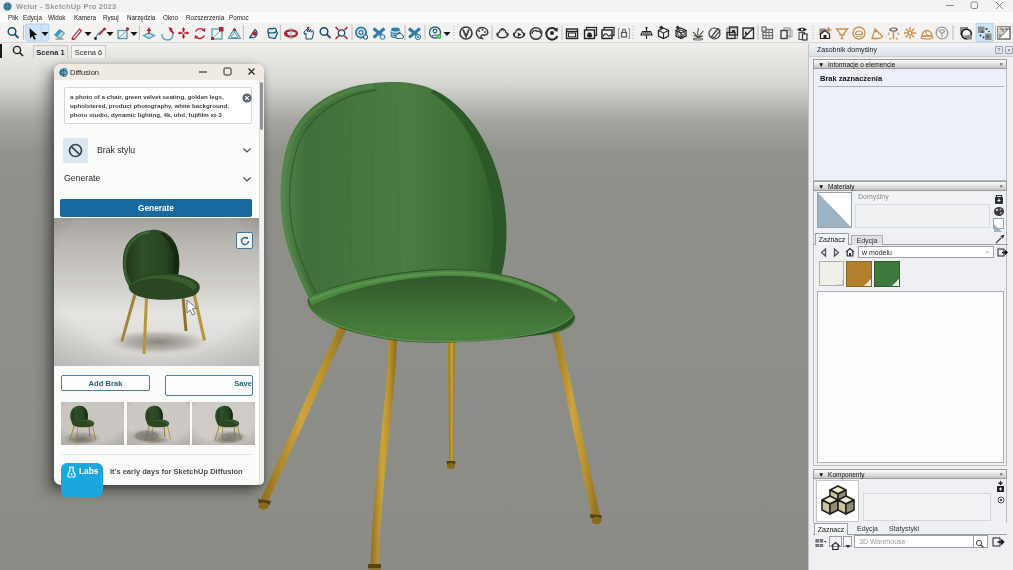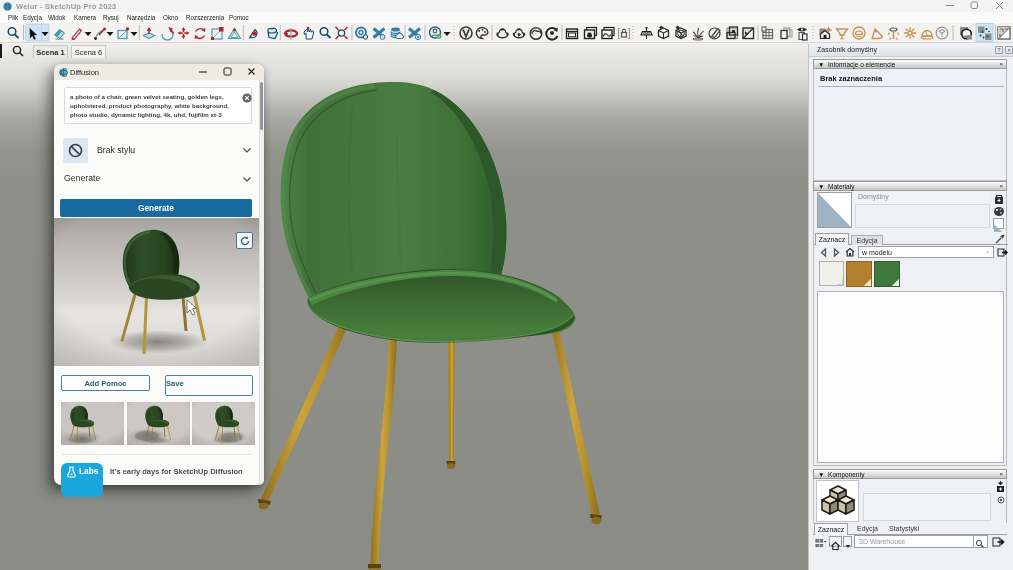--- a/index.html
+++ b/index.html
@@ -692,22 +692,22 @@
       <path d="M133,82 l0,13 l3,-3 l2.5,5 l2.5,-1.3 l-2.6,-4.9 l4,-0.6 Z" fill="#fff" stroke="#444" stroke-width="0.7"></path>
     </svg>
     <div class="abs" style="left:182px;top:14px;width:17px;height:17px;background:rgba(250,250,250,0.92);border:1px solid #3f7c99;border-radius:2px;">
       <svg class="abs" style="left:2.5px;top:2.5px" width="10" height="10" viewBox="0 0 10 10">
           <path d="M8.5 5 a3.5 3.5 0 1 1 -1.2 -2.6" fill="none" stroke="#2a6a88" stroke-width="1.4"></path>
           <path d="M7.5 0.5 L8.2 3.1 L5.6 2.8 Z" fill="#2a6a88"></path>
         </svg>
     </div>
   </div>
 
-  <div class="abs" style="left:7px;top:311px;width:89px;height:16px;background:#fdfdfd;border:1px solid #4b7f9c;border-radius:2px;color:#1f617e;font-size:7.6px;font-weight:bold;text-align:center;line-height:15px;">Add Pomoc</div>
-  <div class="abs" style="left:111px;top:311px;width:88px;height:21px;background:#fdfdfd;border:1px solid #4b7f9c;border-radius:2px;color:#1f617e;font-size:7.6px;font-weight:bold;text-align:left;line-height:15px;">Save</div>
+  <div class="abs" style="left:7px;top:311px;width:89px;height:16px;background:#fdfdfd;border:1px solid #4b7f9c;border-radius:2px;color:#1f617e;font-size:7.6px;font-weight:bold;text-align:center;line-height:15px;">Add Brak</div>
+  <div class="abs" style="left:111px;top:311px;width:88px;height:21px;background:#fdfdfd;border:1px solid #4b7f9c;border-radius:2px;color:#1f617e;font-size:7.6px;font-weight:bold;text-align:right;line-height:15px;">Save</div>
 
   <div class="abs" style="left:7px;top:338px;width:63px;height:43px;overflow:hidden;">
     <svg width="63" height="43" viewBox="0 0 63 43">
         <rect width="63" height="43" fill="#c9c6c1"></rect>
         <rect width="63" height="43" fill="url(#pvvig)"></rect>
         <use href="#pchair" transform="translate(-12,0) scale(0.31)"></use>
         <ellipse cx="21" cy="36" rx="20" ry="7" fill="url(#shad)"></ellipse>
       </svg>
   </div>
   <div class="abs" style="left:73px;top:338px;width:63px;height:43px;overflow:hidden;">

